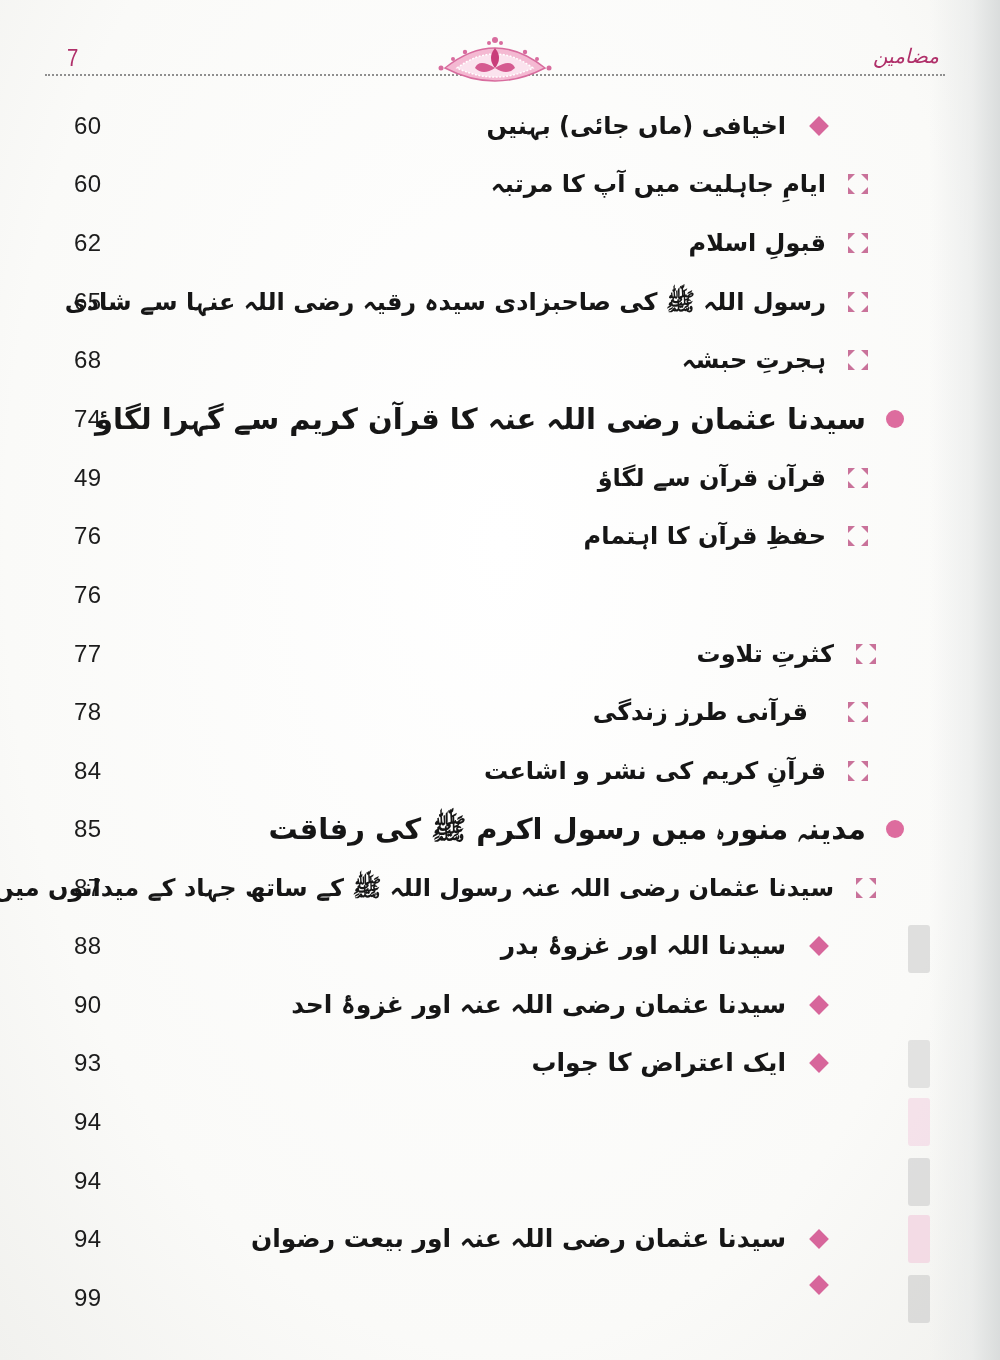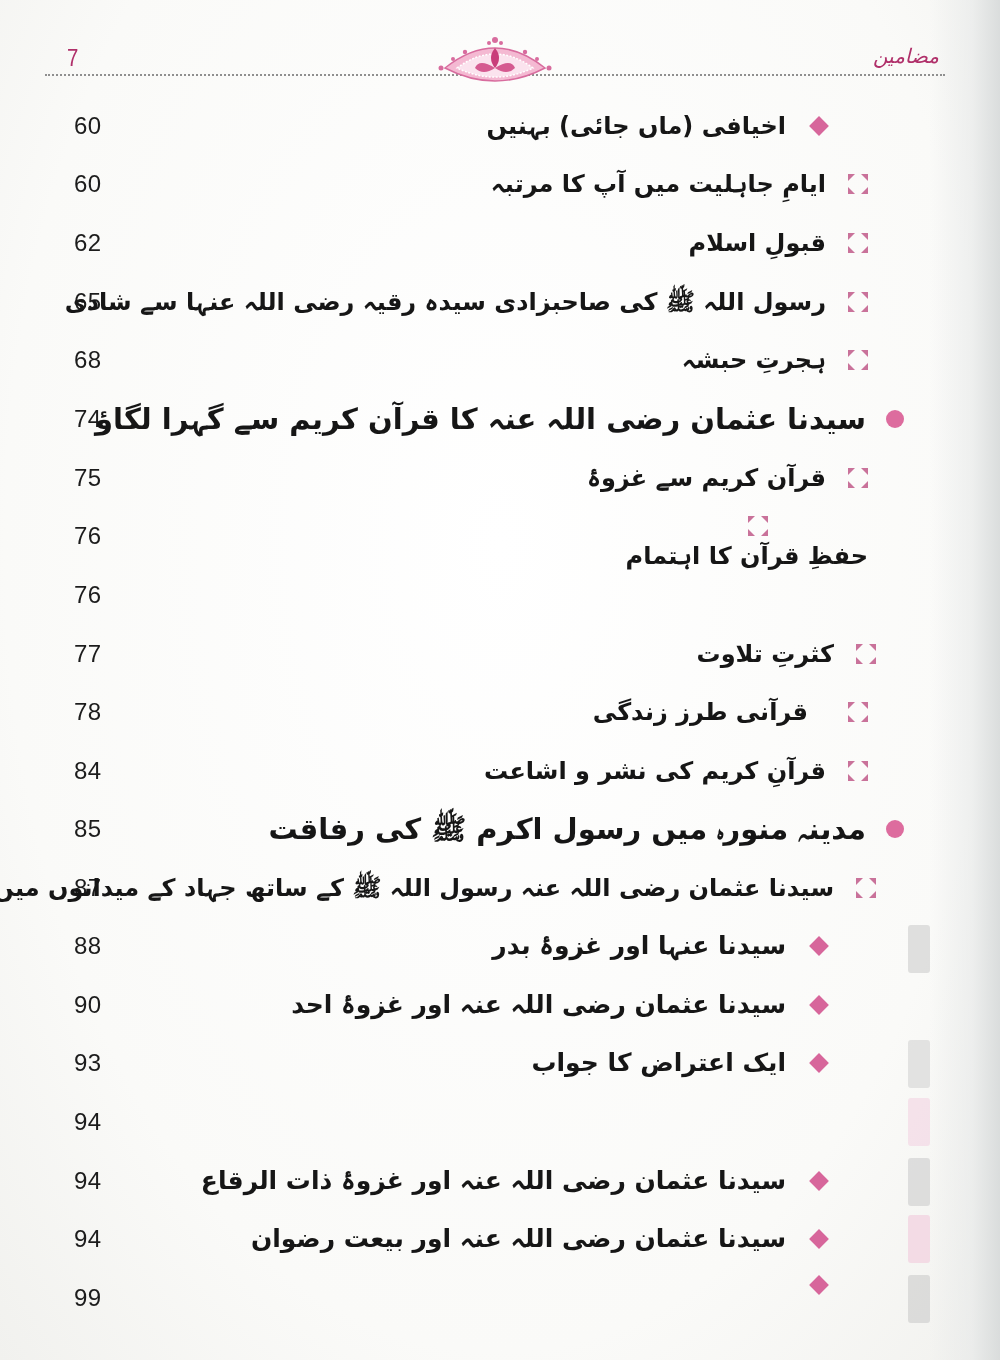--- a/index.html
+++ b/index.html
@@ -241,35 +241,35 @@
 
     <div class="toc-row level-main" style="top:293px;">
       <span class="toc-page">74</span>
       <div class="toc-entry" style="right:96px;">
         <span class="bullet bullet-circle"></span>
         <span class="toc-text">سیدنا عثمان رضی اللہ عنہ کا قرآن کریم سے گہرا لگاؤ</span>
       </div>
     </div>
 
     <div class="toc-row level-sub" style="top:352px;">
-      <span class="toc-page">75</span>
-      <div class="toc-entry" style="right:132px;">
-        <span class="bullet bullet-corners">
-            <i class="tl"></i>
-            <i class="tr"></i>
-            <i class="bl"></i>
-            <i class="br"></i>
-          </span>
-        <span class="toc-text">قرآن کریم سے غزوۂ</span>
+      <span class="toc-page">49</span>
+      <div class="toc-entry" style="right:132px;">
+        <span class="bullet bullet-corners">
+            <i class="tl"></i>
+            <i class="tr"></i>
+            <i class="bl"></i>
+            <i class="br"></i>
+          </span>
+        <span class="toc-text">قرآن قرآن سے لگاؤ</span>
       </div>
     </div>
 
     <div class="toc-row level-sub" style="top:410px;">
       <span class="toc-page">76</span>
-      <div class="toc-entry" style="right:132px;flex-direction:column;">
+      <div class="toc-entry" style="right:132px;">
         <span class="bullet bullet-corners">
             <i class="tl"></i>
             <i class="tr"></i>
             <i class="bl"></i>
             <i class="br"></i>
           </span>
         <span class="toc-text">حفظِ قرآن کا اہتمام</span>
       </div>
     </div>
 
@@ -334,21 +334,21 @@
             <i class="br"></i>
           </span>
         <span class="toc-text">سیدنا عثمان رضی اللہ عنہ رسول اللہ ﷺ کے ساتھ جہاد کے میدانوں میں</span>
       </div>
     </div>
 
     <div class="toc-row level-sub2" style="top:820px;">
       <span class="toc-page">88</span>
       <div class="toc-entry" style="right:170px;">
         <span class="bullet bullet-diamond"></span>
-        <span class="toc-text">سیدنا عنہا اور غزوۂ بدر</span>
+        <span class="toc-text">سیدنا اللہ اور غزوۂ بدر</span>
       </div>
     </div>
 
     <div class="toc-row level-sub2" style="top:879px;">
       <span class="toc-page">90</span>
       <div class="toc-entry" style="right:170px;">
         <span class="bullet bullet-diamond"></span>
         <span class="toc-text">سیدنا عثمان رضی اللہ عنہ اور غزوۂ احد</span>
       </div>
     </div>
@@ -360,24 +360,20 @@
         <span class="toc-text">ایک اعتراض کا جواب</span>
       </div>
     </div>
 
     <div class="toc-row level-sub2" style="top:996px;">
       <span class="toc-page">94</span>
     </div>
 
     <div class="toc-row level-sub2" style="top:1055px;">
       <span class="toc-page">94</span>
-      <div class="toc-entry" style="right:170px;">
-        <span class="bullet bullet-diamond"></span>
-        <span class="toc-text">سیدنا عثمان رضی اللہ عنہ اور غزوۂ ذات الرقاع</span>
-      </div>
     </div>
 
     <div class="toc-row level-sub2" style="top:1113px;">
       <span class="toc-page">94</span>
       <div class="toc-entry" style="right:170px;">
         <span class="bullet bullet-diamond"></span>
         <span class="toc-text">سیدنا عثمان رضی اللہ عنہ اور بیعت رضوان</span>
       </div>
     </div>
 

